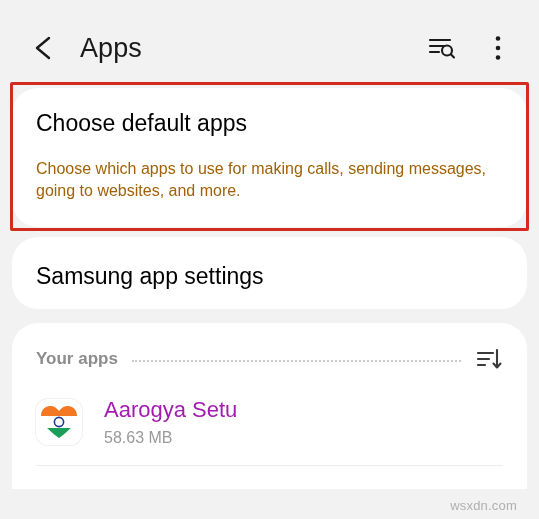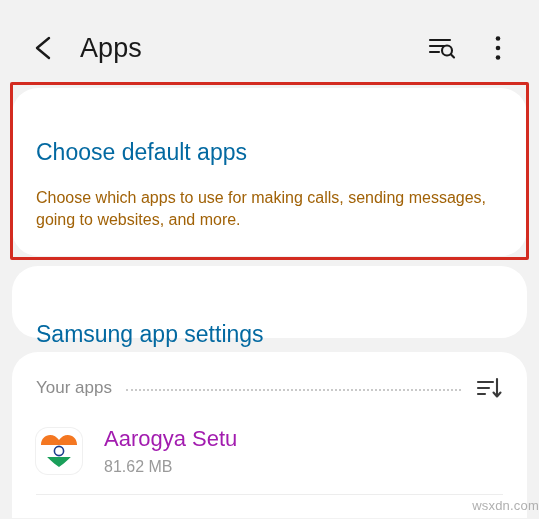--- a/index.html
+++ b/index.html
@@ -60,23 +60,22 @@
     border-radius: 26px;
     margin: 0 12px 10px 12px;
     box-sizing: border-box;
   }
   .card-default {
     padding: 22px 24px 24px 24px;
     position: relative;
   }
   .card-title {
     font-size: 23px;
-    color: #0369a1;
+    color: #000000;
     line-height: 1.2;
-    margin-top: 29px;
   }
   .card-subtitle {
     font-size: 16px;
     color: #a16207;
     line-height: 1.42;
     margin-top: 20px;
     max-width: 452px;
   }
 
   
@@ -104,20 +103,21 @@
     border-radius: 26px 26px 0 0;
     padding: 22px 24px 0 24px;
     background: #fff;
     height: 166px;
     box-sizing: border-box;
   }
   .apps-header {
     display: flex;
     align-items: center;
     gap: 14px;
+    font-weight: bold;
   }
   .apps-header-label {
     font-size: 17px;
     color: #8c8c8c;
     white-space: nowrap;
   }
   .dotted-rule {
     flex: 1 1 auto;
     height: 0;
     border-top: 2.5px dotted #c9c9c9;
@@ -166,21 +166,21 @@
   }
   .app-size {
     font-size: 16px;
     color: #9a9a9a;
     margin-top: 7px;
   }
 
   
   .watermark {
     position: absolute;
-    right: 0;
+    right: 22px;
     bottom: 6px;
     font-size: 13px;
     color: #b0b0b0;
     letter-spacing: 0.2px;
   }
 </style>
 </head>
 <body>
 
 <div class="appbar">
@@ -248,18 +248,18 @@
             <rect x="0" y="0" width="44" height="16" fill="#f47721"></rect>
             <rect x="0" y="16" width="44" height="12" fill="#ffffff"></rect>
             <rect x="0" y="28" width="44" height="16" fill="#1a9f5a"></rect>
             <circle cx="22" cy="22" r="4.6" fill="none" stroke="#1a3c8c" stroke-width="1.6"></circle>
           </g>
         </svg>
       </span>
     </div>
     <div class="app-text">
       <div class="app-name">Aarogya Setu</div>
-      <div class="app-size">81.62 MB</div>
+      <div class="app-size">58.63 MB</div>
     </div>
   </div>
 </div>
 
 <div class="watermark">wsxdn.com</div>
 
 </body></html>

